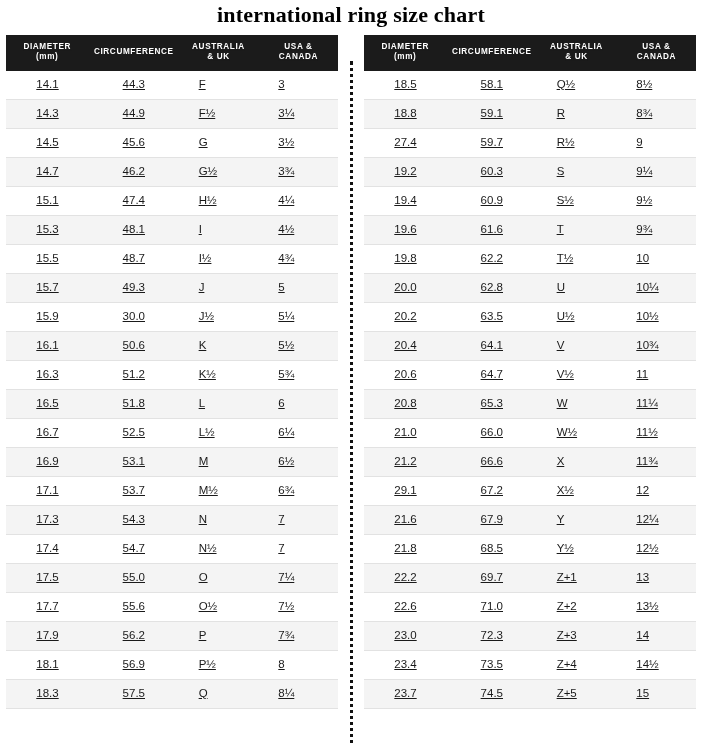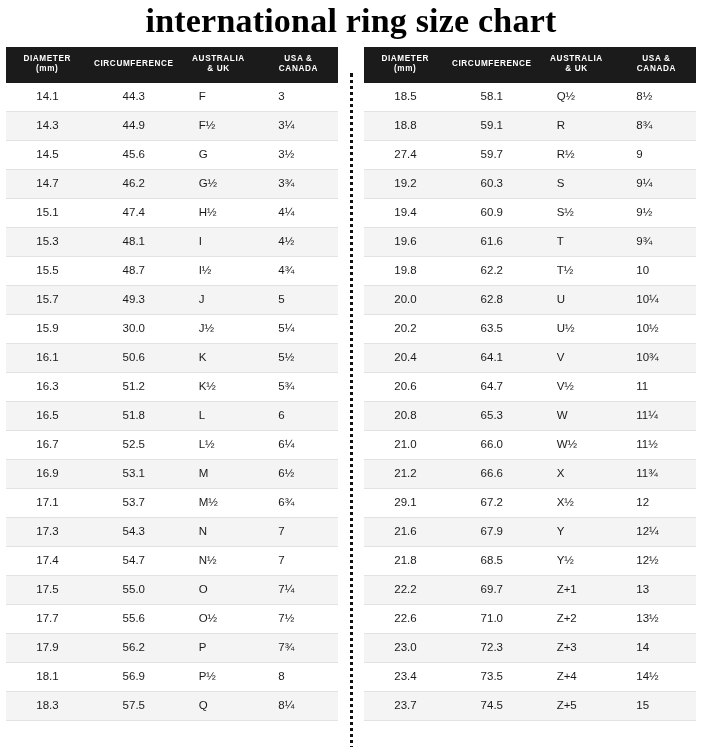--- a/index.html
+++ b/index.html
@@ -16,21 +16,21 @@
   }
   .page {
     width: 702px;
     height: 747px;
     position: relative;
     box-sizing: border-box;
   }
   .chart-title {
     font-family: "Liberation Serif", serif;
     font-weight: bold;
-    font-size: 34px;
+    font-size: 22px;
     text-align: center;
     letter-spacing: 0.2px;
     margin: 2px 0 7px 0;
     color: #000;
   }
   .tables {
     display: flex;
     flex-direction: row;
     align-items: flex-start;
     justify-content: space-between;
@@ -51,20 +51,21 @@
   }
   .divider-line {
     width: 0;
     border-left: 3px dotted #111;
     height: 690px;
   }
   table {
     border-collapse: collapse;
     width: 100%;
     table-layout: fixed;
+    text-decoration: underline;
   }
   thead th {
     background: #1b1b1b;
     color: #ffffff;
     font-size: 8.2px;
     font-weight: bold;
     letter-spacing: 0.6px;
     text-align: center;
     padding: 7px 2px 8px 2px;
     line-height: 1.25;

